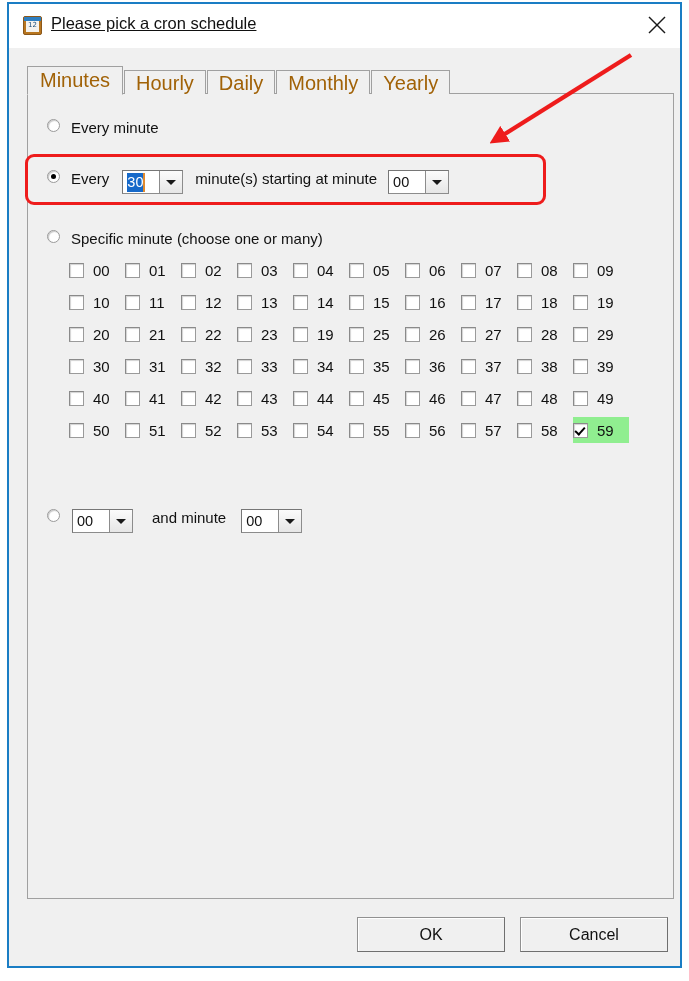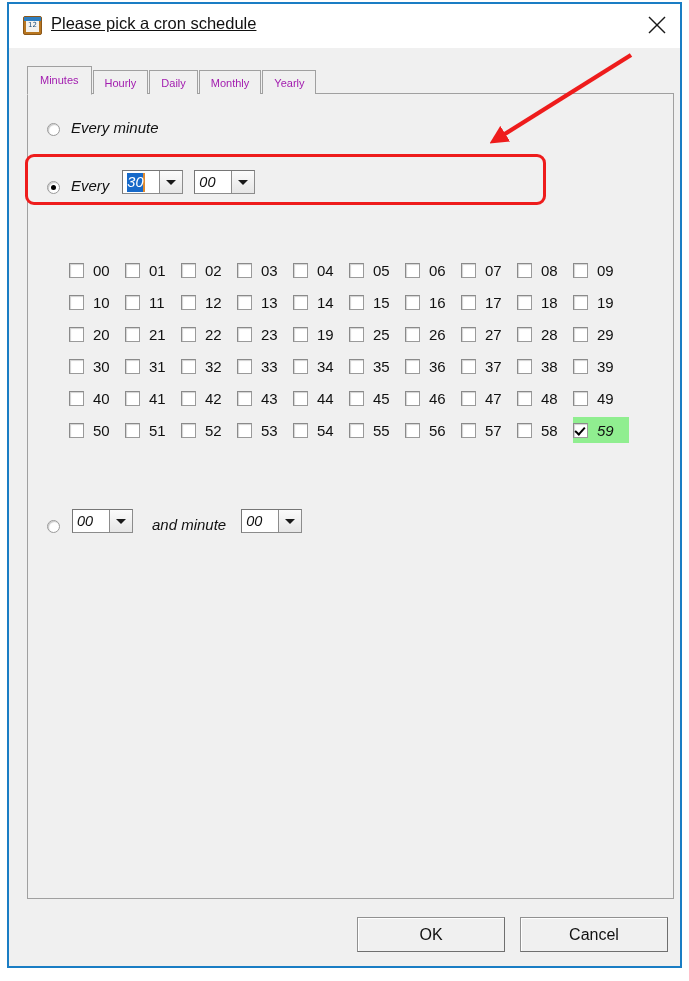--- a/index.html
+++ b/index.html
@@ -98,22 +98,22 @@
     top: 62px;
     height: 28px;
     display: flex;
     align-items: flex-end;
     z-index: 3;
   }
   .tab {
     position: relative;
     height: 24px;
     padding: 0 11px;
-    font-size: 11px;
-    color: #a21caf;
+    font-size: 20px;
+    color: #a16207;
     line-height: 24px;
     background: #f0f0f0;
     border-left: 1px solid #a0a0a0;
     border-right: 1px solid #a0a0a0;
     border-top: 1px solid #a0a0a0;
     margin-right: 1px;
     box-sizing: border-box;
     white-space: nowrap;
     cursor: default;
   }
@@ -137,23 +137,22 @@
     box-sizing: border-box;
     border: 1px solid #a0a0a0;
     background: #f0f0f0;
     z-index: 1;
   }
 
   
   .radio-row {
     position: absolute;
     display: flex;
-    align-items: flex-end;
+    align-items: flex-start;
     white-space: nowrap;
-    font-style: italic;
   }
   .radio {
     width: 13px;
     height: 13px;
     border-radius: 50%;
     box-sizing: border-box;
     background: #ffffff;
     border: 1px solid #9a9a9a;
     box-shadow: inset 1px 1px 1px rgba(0,0,0,0.22);
     position: relative;
@@ -352,26 +351,31 @@
       <span class="ctl-label">Every minute</span>
     </div>
 
     <div class="radio-row" style="left:19px; top:76px;">
       <span class="radio checked"></span>
       <span class="ctl-label">Every</span>
       <span class="combo" style="margin-left:13px;">
         <span class="cval selected-text"><span>30</span></span>
         <span class="cbtn"></span>
       </span>
+      <span class="ctl-label" style="margin-left:12px;">minute(s) starting at minute</span>
       <span class="combo" style="margin-left:11px;">
         <span class="cval">00</span>
         <span class="cbtn"></span>
       </span>
     </div>
 
+    <div class="radio-row" style="left:19px; top:136px;">
+      <span class="radio"></span>
+      <span class="ctl-label">Specific minute (choose one or many)</span>
+    </div>
 
     <div id="grid">
         <div class="grid-row">
           <div class="cell">
             <span class="cbox"></span>
             <span class="cell-label">00</span>
           </div>
           <div class="cell">
             <span class="cbox"></span>
             <span class="cell-label">01</span>
@@ -607,21 +611,21 @@
             <span class="cell-label">56</span>
           </div>
           <div class="cell">
             <span class="cbox"></span>
             <span class="cell-label">57</span>
           </div>
           <div class="cell">
             <span class="cbox"></span>
             <span class="cell-label">58</span>
           </div>
-          <div class="cell hl" style="background: rgb(144, 238, 144); font-style: italic;">
+          <div class="cell hl" style="background: rgb(144, 238, 144);">
             <span class="cbox checked"></span>
             <span class="cell-label">59</span>
           </div>
         </div>
       </div>
 
     <div class="radio-row" style="left:19px; top:415px;">
       <span class="radio"></span>
       <span class="combo" style="margin-left:12px;">
         <span class="cval">00</span>

